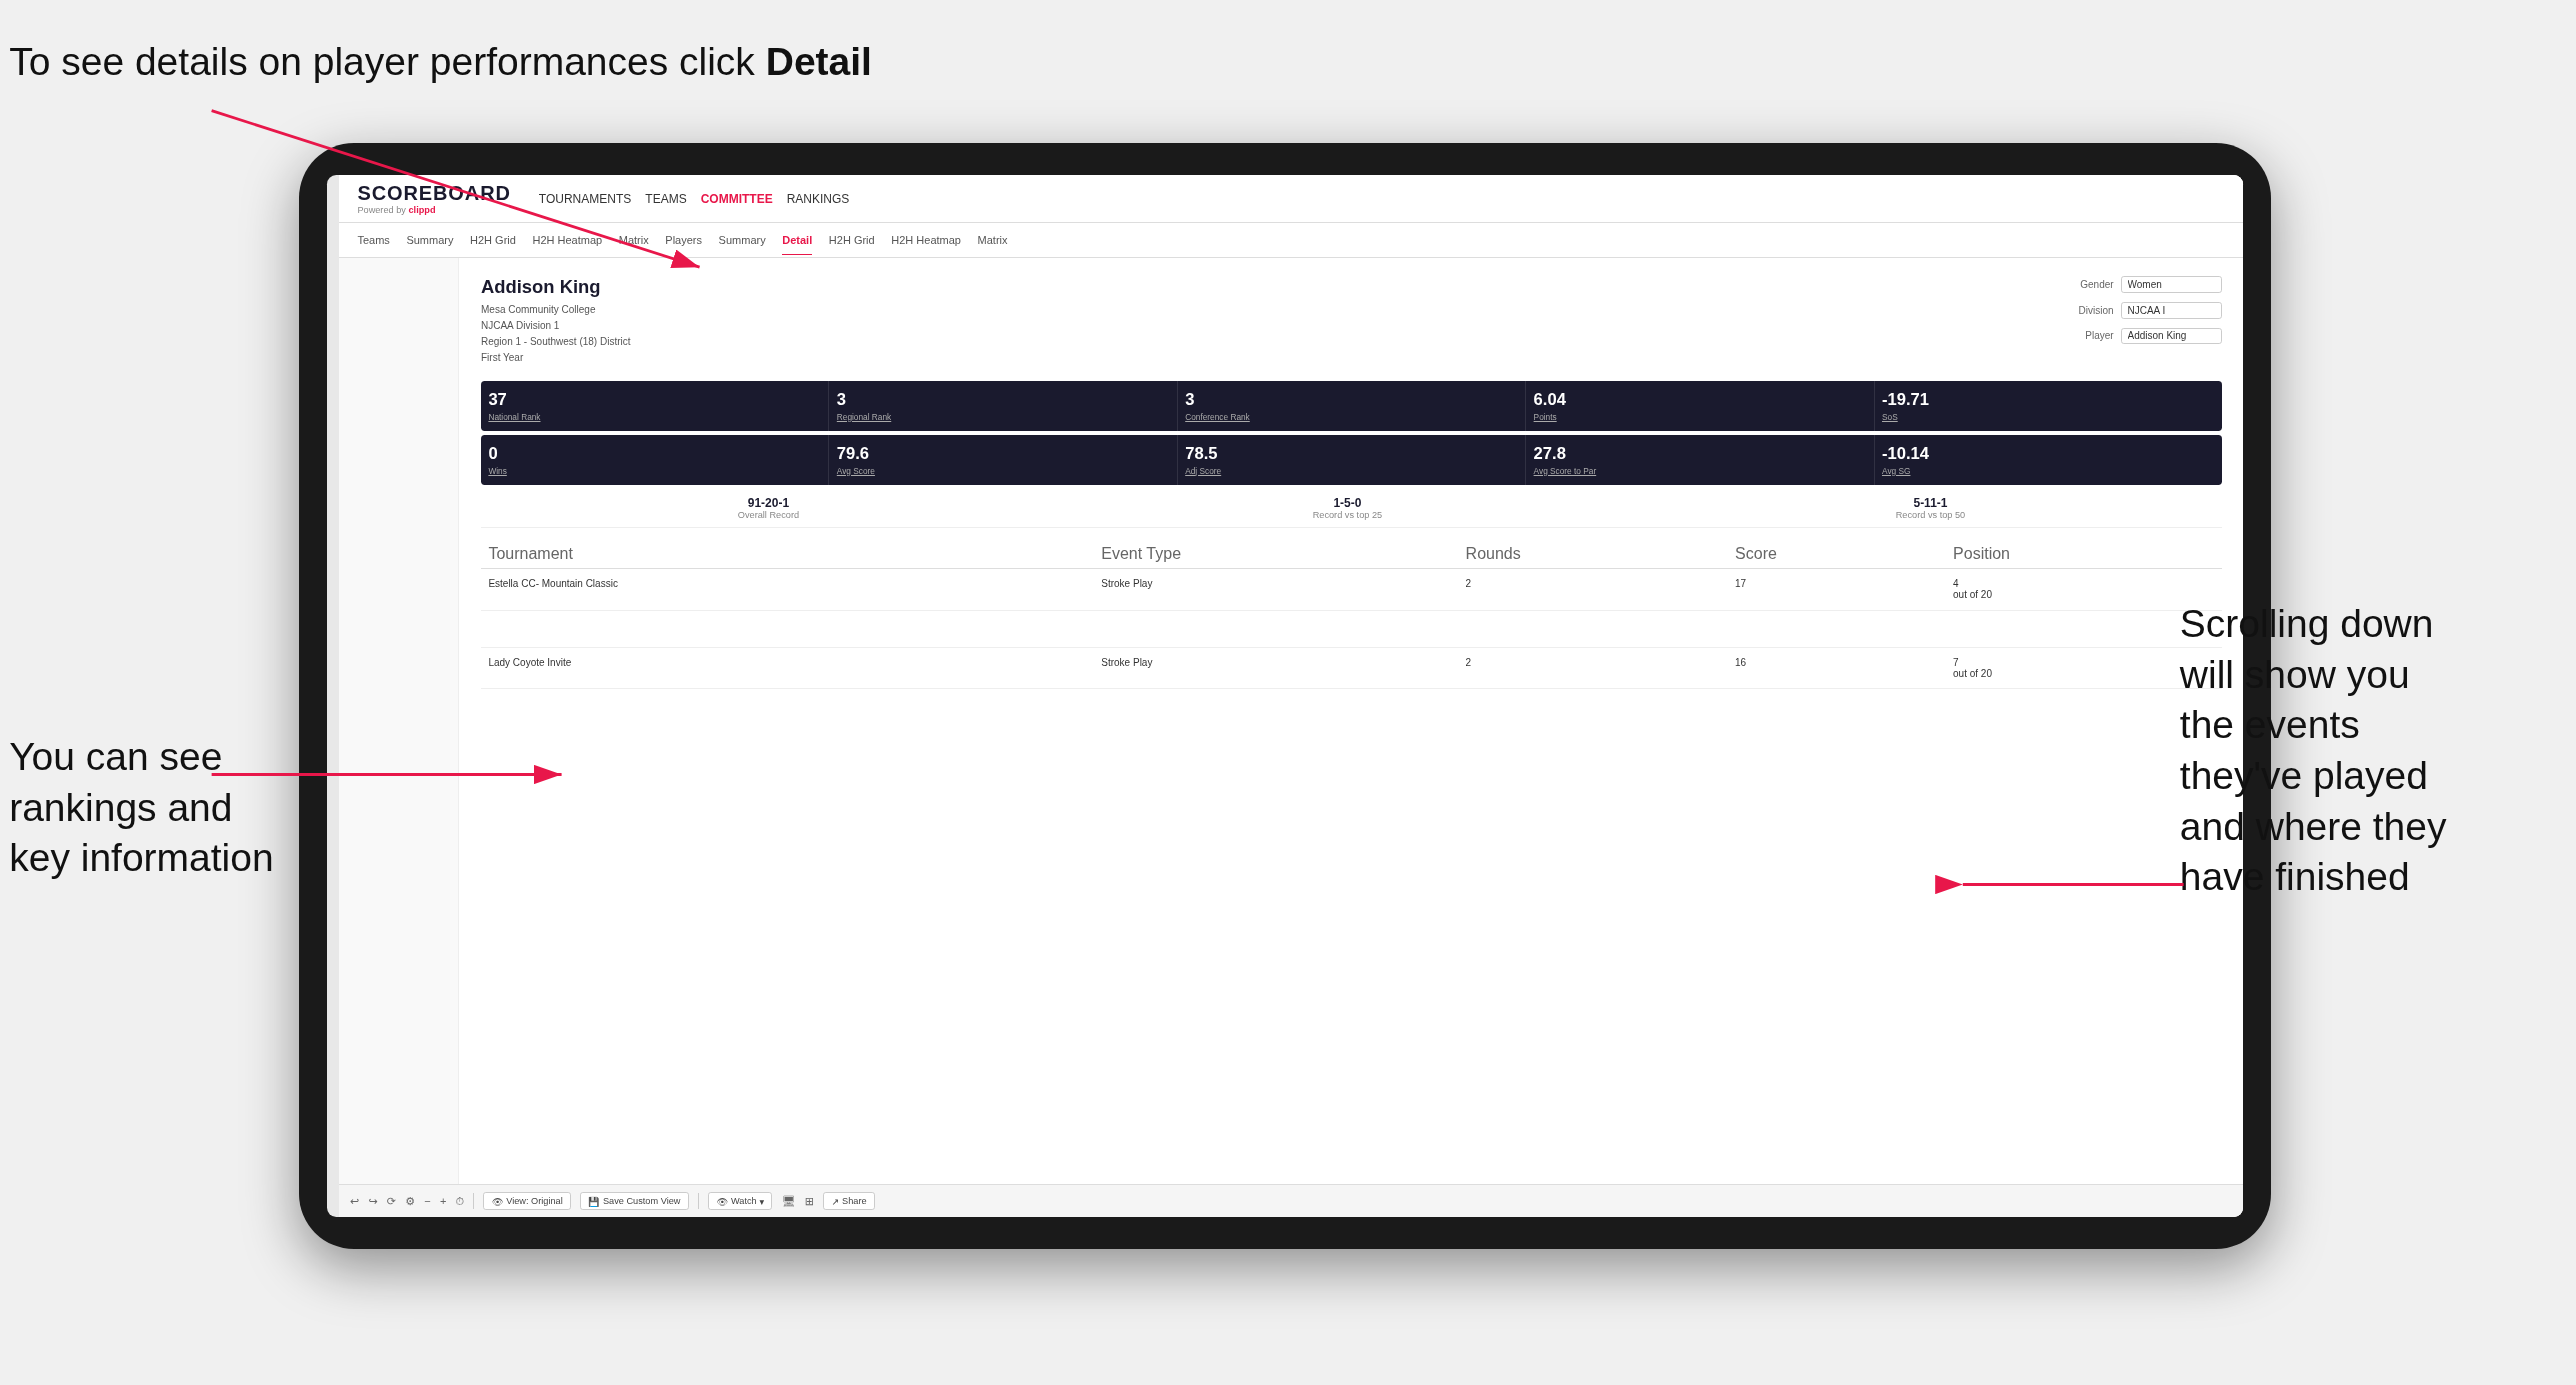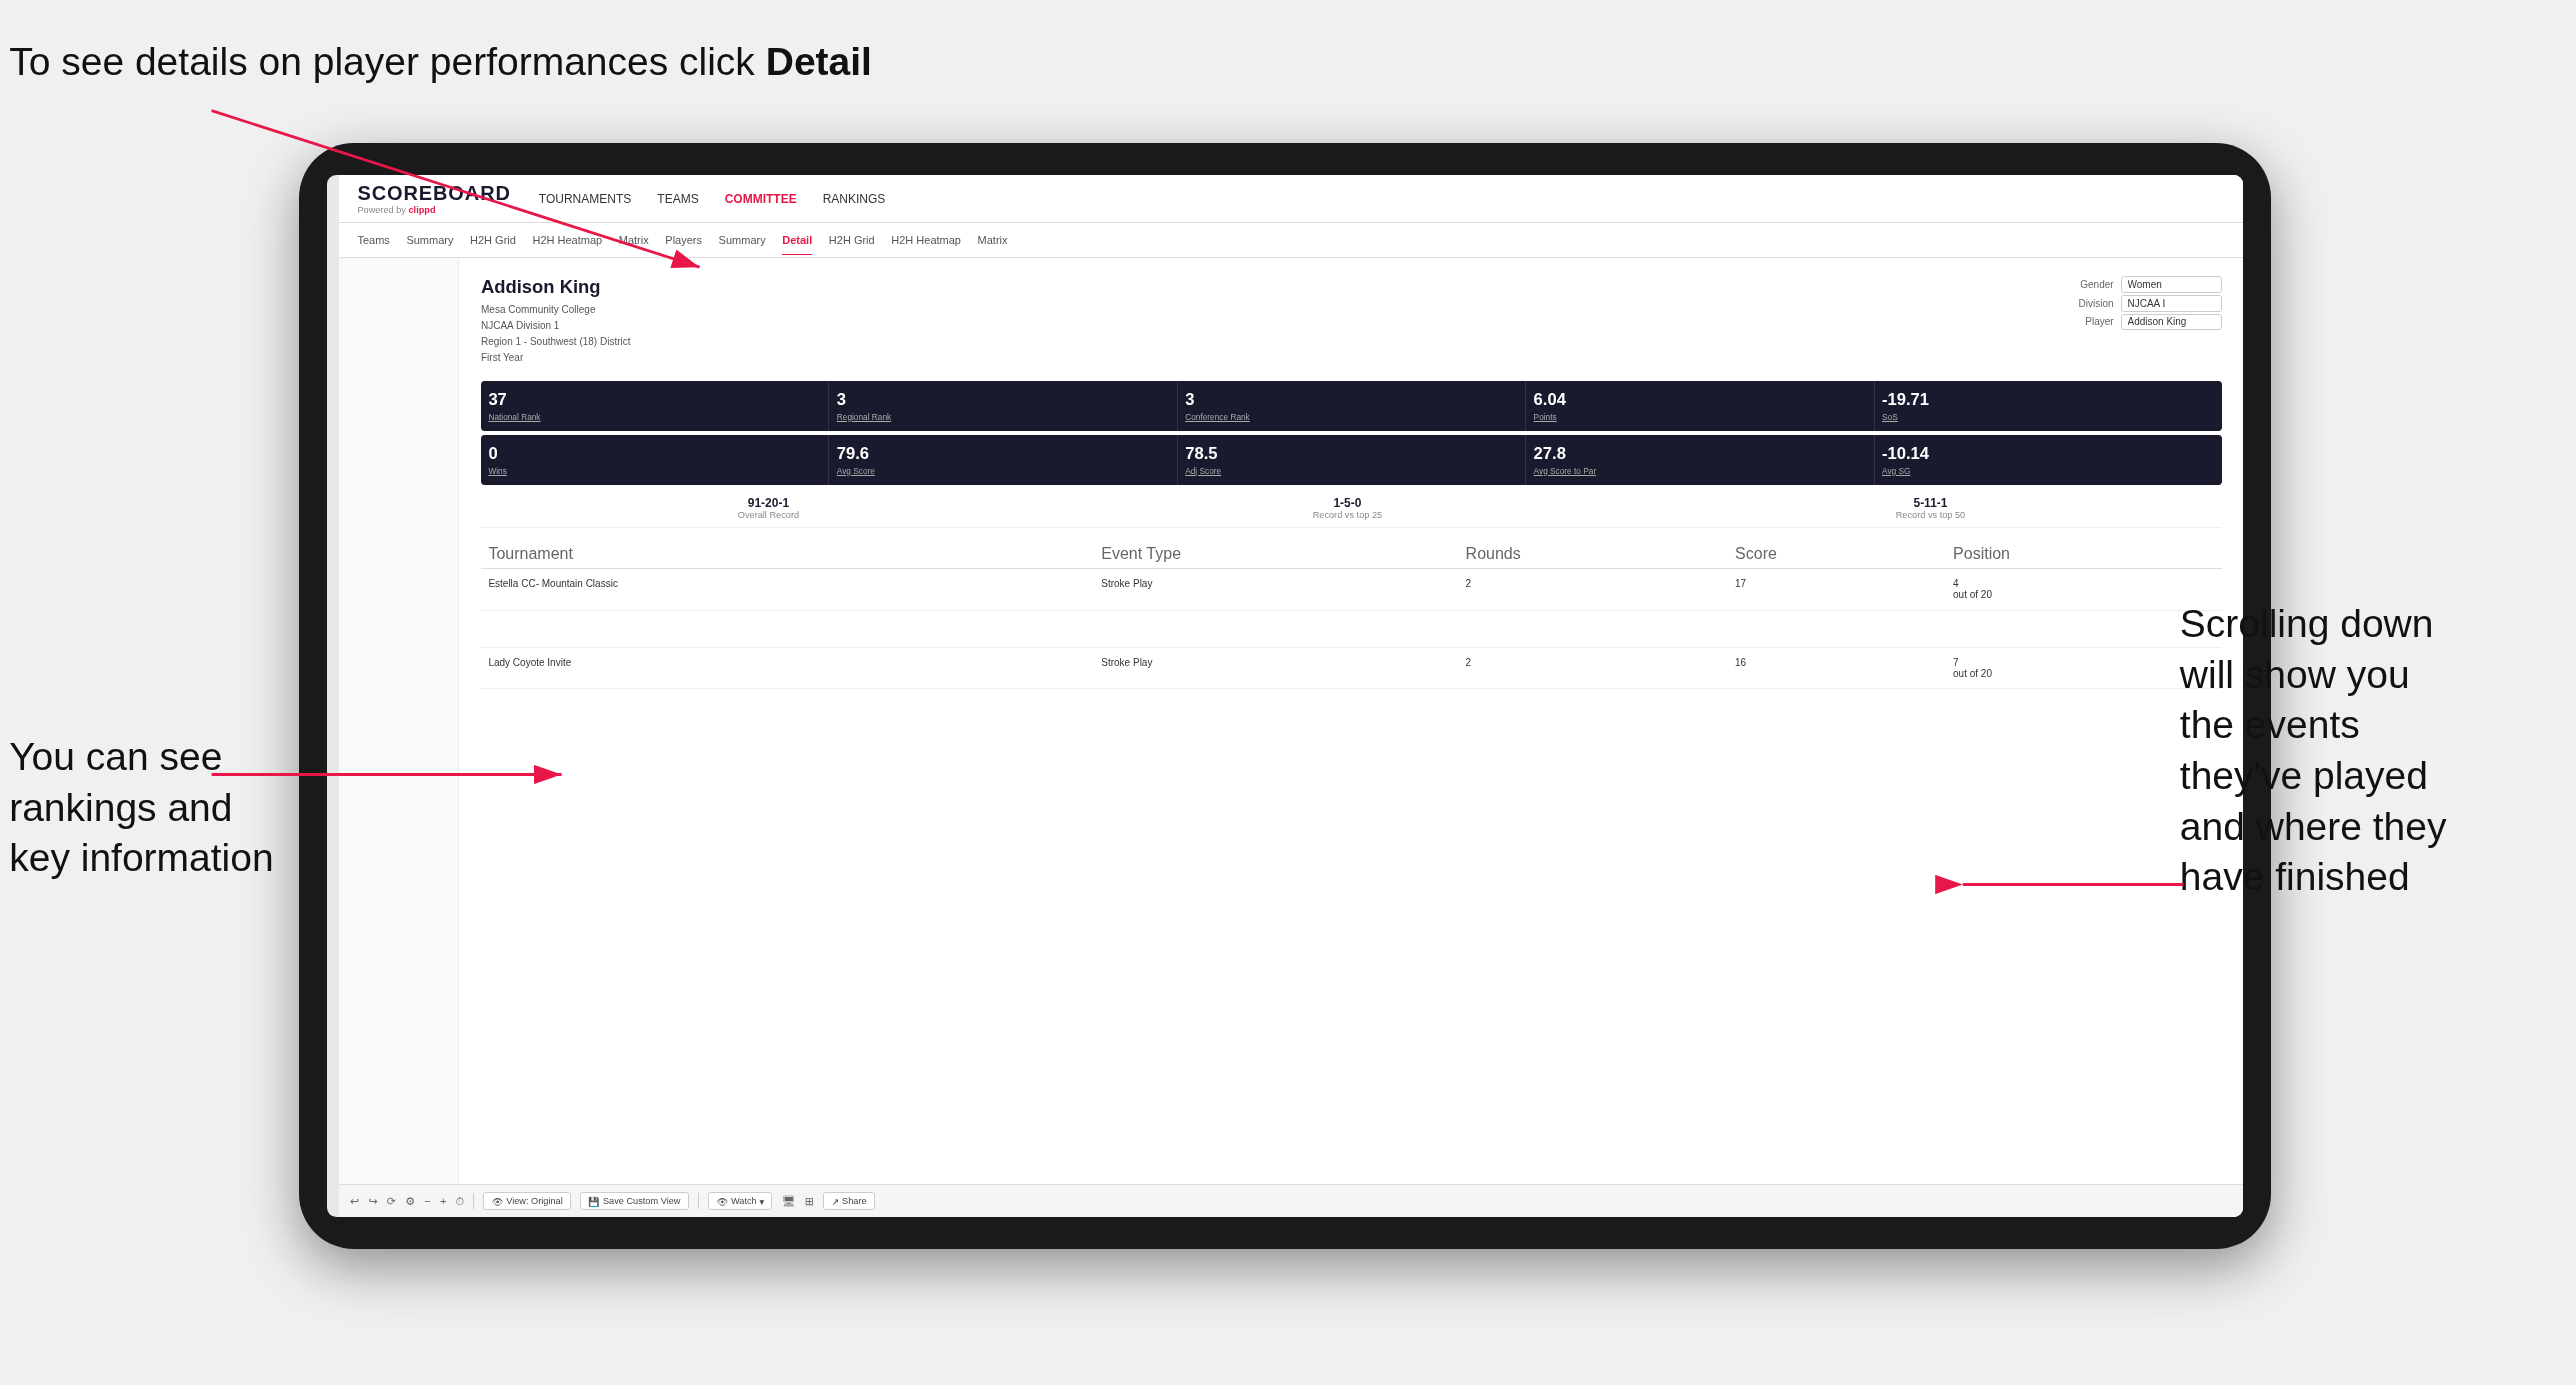--- a/index.html
+++ b/index.html
@@ -93,21 +93,21 @@
       color: #888;
     }
 
     .logo-clippd {
       color: #e8174a;
       font-weight: bold;
     }
 
     .nav-links {
       display: flex;
-      gap: 26px;
+      gap: 14px;
       align-items: center;
     }
 
     .nav-link {
       font-size: 12px;
       color: #333;
       cursor: pointer;
       font-weight: 500;
       text-decoration: none;
     }
@@ -183,21 +183,21 @@
 
     .player-info p {
       font-size: 10px;
       color: #555;
       line-height: 1.6;
     }
 
     .player-controls {
       display: flex;
       flex-direction: column;
-      gap: 2px;
+      gap: 9px;
     }
 
     .control-row {
       display: flex;
       align-items: center;
       gap: 7.4px;
       font-size: 10px;
       color: #333;
     }
 

